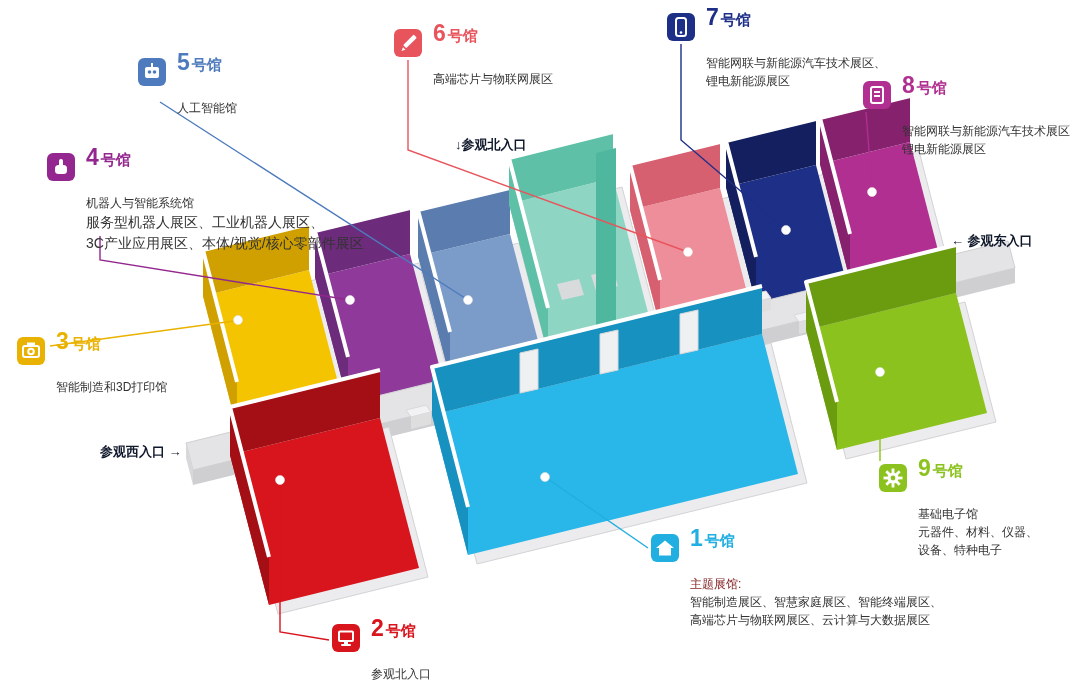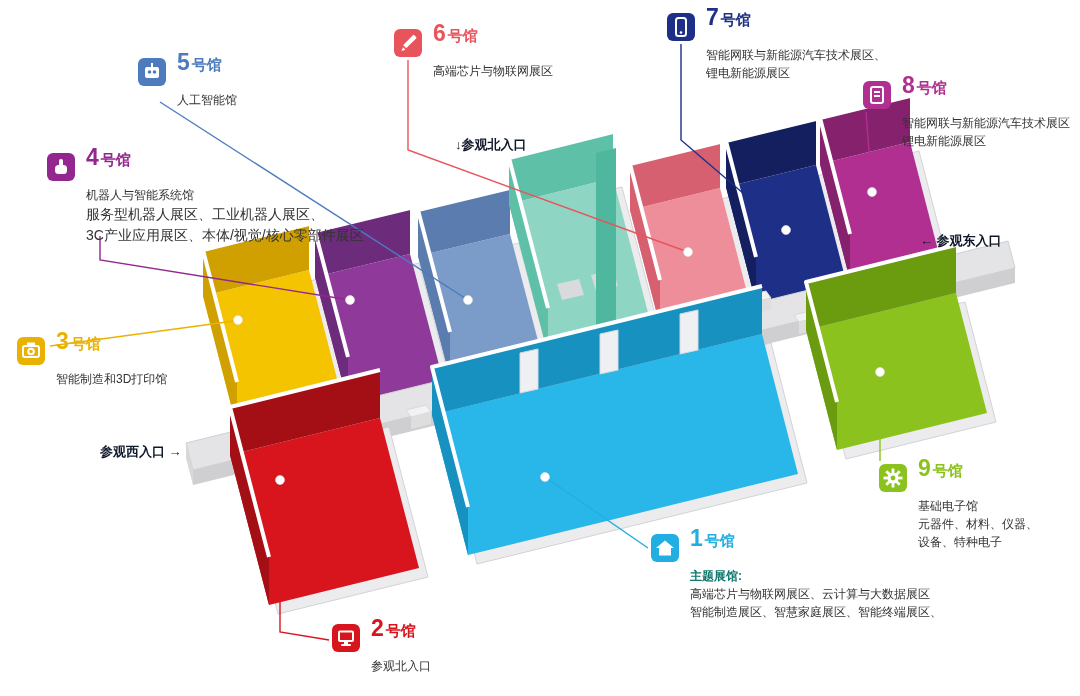--- a/index.html
+++ b/index.html
@@ -7,23 +7,23 @@
   body{background:#ffffff;font-family:"Liberation Sans","DejaVu Sans",sans-serif;position:relative;overflow:hidden}
   #map-svg{position:absolute;left:0;top:0}
   .hall-label{position:absolute;display:flex;align-items:flex-start;gap:10px}
   .badge{width:30px;height:30px;flex:0 0 30px}
   .badge svg{display:block}
   .label-body{margin-top:-6px}
   .hall-title{display:flex;align-items:baseline;gap:2px;font-weight:bold}
   .hall-title .num{font-size:23px;line-height:1}
   .hall-title .suffix{font-size:15px}
   .label-body p{font-size:12px;color:#333;line-height:1.5;white-space:nowrap}
-  .label-body p.first{margin-top:16px}
+  .label-body p.first{margin-top:24px}
   .label-body p.small{font-size:14px}
-  .label-body p.bold{font-weight:bold;color:#0f766e}
+  .label-body p.bold{font-weight:normal;color:#7f1d1d}
   .entrance{position:absolute;font-size:13px;font-weight:bold;color:#0f172a;white-space:nowrap}
 </style>
 </head>
 <body>
 
 <svg id="map-svg" width="1080" height="696" viewBox="0 0 1080 696">
 
   <g>
     <polygon points="246,437 352,411 318,279 212,305" fill="#ececee" stroke="#d3d3d6"></polygon>
     <polygon points="237,428 343,402 309,270 203,296" fill="#f5c400"></polygon>
@@ -150,21 +150,21 @@
     <circle cx="688" cy="252" r="4.5"></circle>
     <circle cx="786" cy="230" r="4.5"></circle>
     <circle cx="872" cy="192" r="4.5"></circle>
     <circle cx="280" cy="480" r="4.5"></circle>
     <circle cx="545" cy="477" r="4.5"></circle>
     <circle cx="880" cy="372" r="4.5"></circle>
   </g>
 </svg>
 
 <div class="entrance" style="left:455px;top:136px">↓参观北入口</div>
-<div class="entrance" style="left:920px;top:232px">← 参观东入口</div>
+<div class="entrance" style="left:951px;top:232px">← 参观东入口</div>
 <div class="entrance" style="left:100px;top:443px">参观西入口 →</div>
 
 <div class="hall-label" style="left:137px;top:57px">
   <div class="badge">
     <svg width="30" height="30" viewBox="0 0 30 30">
       <rect x="1" y="1" width="28" height="28" rx="6" fill="#4d7bbd"></rect>
       <rect x="14" y="6" width="2" height="4" fill="#fff"></rect>
       <rect x="8" y="10" width="14" height="11" rx="2" fill="#fff"></rect>
       <circle cx="12.5" cy="15" r="1.8" fill="#4d7bbd"></circle>
       <circle cx="17.5" cy="15" r="1.8" fill="#4d7bbd"></circle>
@@ -294,22 +294,22 @@
       <rect x="1" y="1" width="28" height="28" rx="6" fill="#21aee0"></rect>
       <path d="M15 7.5 L24 15 L21 15 L21 22.5 L9 22.5 L9 15 L6 15 Z" fill="#fff"></path>
     </svg>
   </div>
   <div class="label-body">
     <div class="hall-title" style="color: rgb(33, 174, 224);">
       <span class="num">1</span>
         <span class="suffix">号馆</span>
     </div>
     <p class="first bold">主题展馆:</p>
+    <p>智能制造展区、智慧家庭展区、智能终端展区、</p>
     <p>高端芯片与物联网展区、云计算与大数据展区</p>
-    <p>智能制造展区、智慧家庭展区、智能终端展区、</p>
   </div>
 </div>
 
 <div class="hall-label" style="left:878px;top:463px">
   <div class="badge">
     <svg width="30" height="30" viewBox="0 0 30 30">
       <rect x="1" y="1" width="28" height="28" rx="6" fill="#8cc21d"></rect>
       <rect x="13.6" y="5.5" width="2.8" height="19" fill="#fff"></rect>
       <rect x="13.6" y="5.5" width="2.8" height="19" fill="#fff" transform="rotate(45 15 15)"></rect>
       <rect x="13.6" y="5.5" width="2.8" height="19" fill="#fff" transform="rotate(90 15 15)"></rect>

